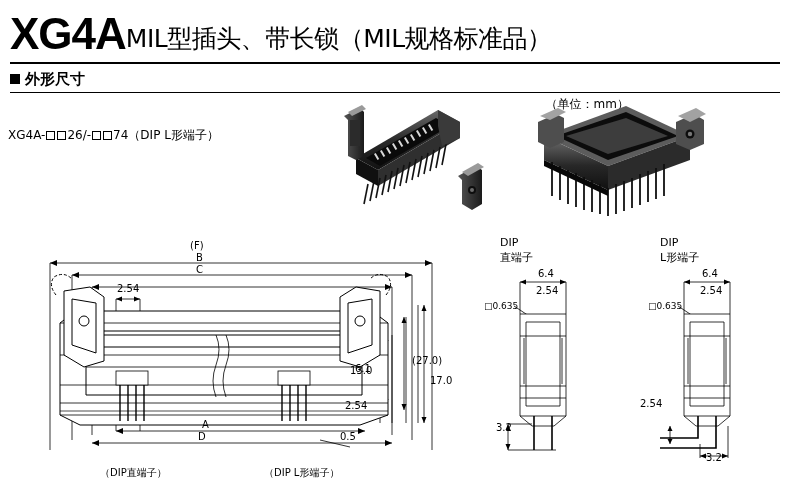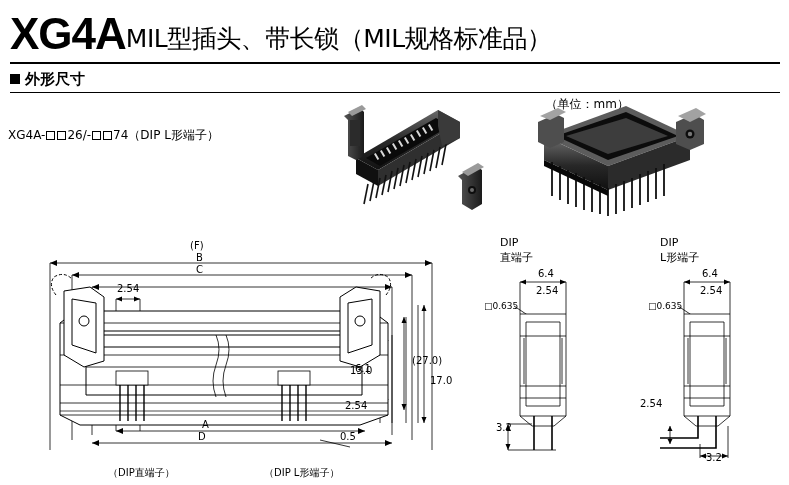--- a/index.html
+++ b/index.html
@@ -339,21 +339,21 @@
   <div class="lbl" style="left:202px; top:419px;">A</div>
   <div class="lbl" style="left:198px; top:431px;">D</div>
   <div class="lbl" style="left:340px; top:431px;">0.5</div>
 
   <div class="lbl" style="left:355px; top:363px;">6.1</div>
   <div class="lbl" style="left:350px; top:365px;">13.0</div>
   <div class="lbl" style="left:388px; top:375px;padding-left:42px;">17.0</div>
   <div class="lbl" style="left:412px; top:355px;">(27.0)</div>
   <div class="lbl" style="left:345px; top:400px;">2.54</div>
 
-  <div class="cap" style="left:108px; top:466px;">（DIP直端子）</div>
+  <div class="cap" style="left:100px; top:466px;">（DIP直端子）</div>
   <div class="cap" style="left:244px; top:466px;margin-left:20px;">（DIP L形端子）</div>
 
   <div class="dimhead" style="left:500px; top:236px; width:70px;">DIP</div>
   <div class="dimhead" style="left:500px; top:250px; width:70px;">直端子</div>
 
   <div class="photo" style="left:480px; top:266px;">
     <svg width="130" height="200" viewBox="0 0 130 200">
       <g stroke="#000" fill="none" stroke-width="0.8">
 
         <line x1="40" y1="16" x2="86" y2="16"></line>

